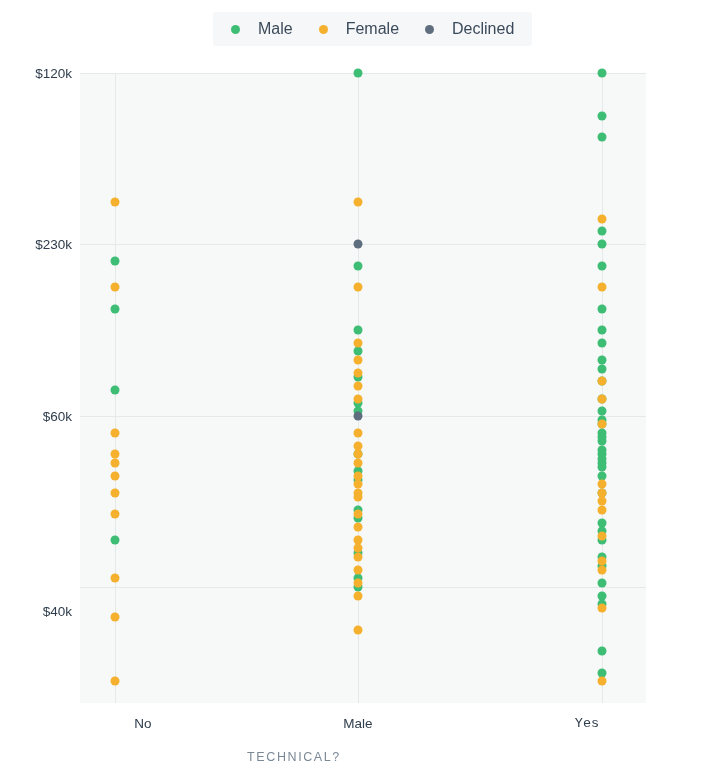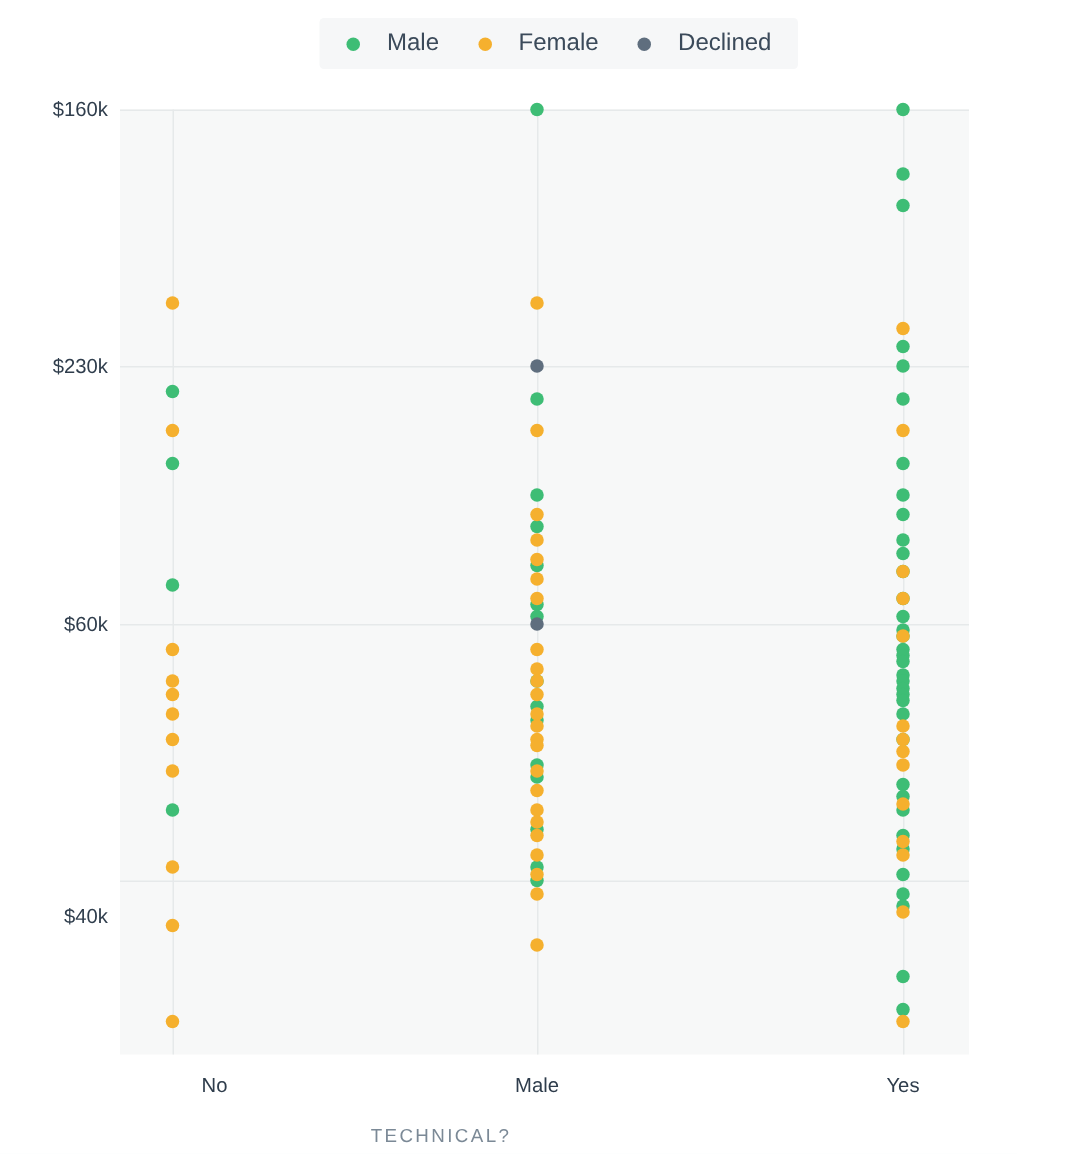--- a/index.html
+++ b/index.html
@@ -251,27 +251,27 @@
       <div class="pt" title="Female • Yes • $52,000" style="background: rgb(245, 176, 46); left: 522px; top: 462.6px;"></div>
       <div class="pt" title="Female • Yes • $46,000" style="background: rgb(245, 176, 46); left: 522px; top: 488.3px;"></div>
       <div class="pt" title="Female • Yes • $44,000" style="background: rgb(245, 176, 46); left: 522px; top: 496.867px;"></div>
       <div class="pt" title="Female • Yes • $35,000" style="background: rgb(245, 176, 46); left: 522px; top: 535.417px;"></div>
       <div class="pt" title="Female • Yes • $18,000" style="background: rgb(245, 176, 46); left: 522px; top: 608.233px;"></div>
       <div class="pt" title="Declined • Kinda • $120,000" style="background: rgb(95, 110, 126); left: 278px; top: 171.333px;"></div>
       <div class="pt" title="Declined • Kinda • $80,000" style="background: rgb(95, 110, 126); left: 278px; top: 342.667px;"></div>
     </div>
 
   <div id="y-axis">
-      <div class="y-tick" style="top: 73px;">$160k</div>
+      <div class="y-tick" style="top: 73px;">$120k</div>
       <div class="y-tick" style="top: 244.333px;">$230k</div>
       <div class="y-tick" style="top: 415.667px;">$60k</div>
       <div class="y-tick" style="top: 611px;">$40k</div>
     </div>
 
   <div id="x-axis">
       <div class="x-tick" style="left: 115px; margin-left: 28px;">No</div>
       <div class="x-tick" style="left: 358px;">Male</div>
-      <div class="x-tick" style="left: 602px;">Yes</div>
+      <div class="x-tick" style="left: 587px; font-family: Liberation Mono, monospace;">Yes</div>
     </div>
 
   <div class="axis-title">TECHNICAL?</div>
 
 </div>
 
 </body></html>

